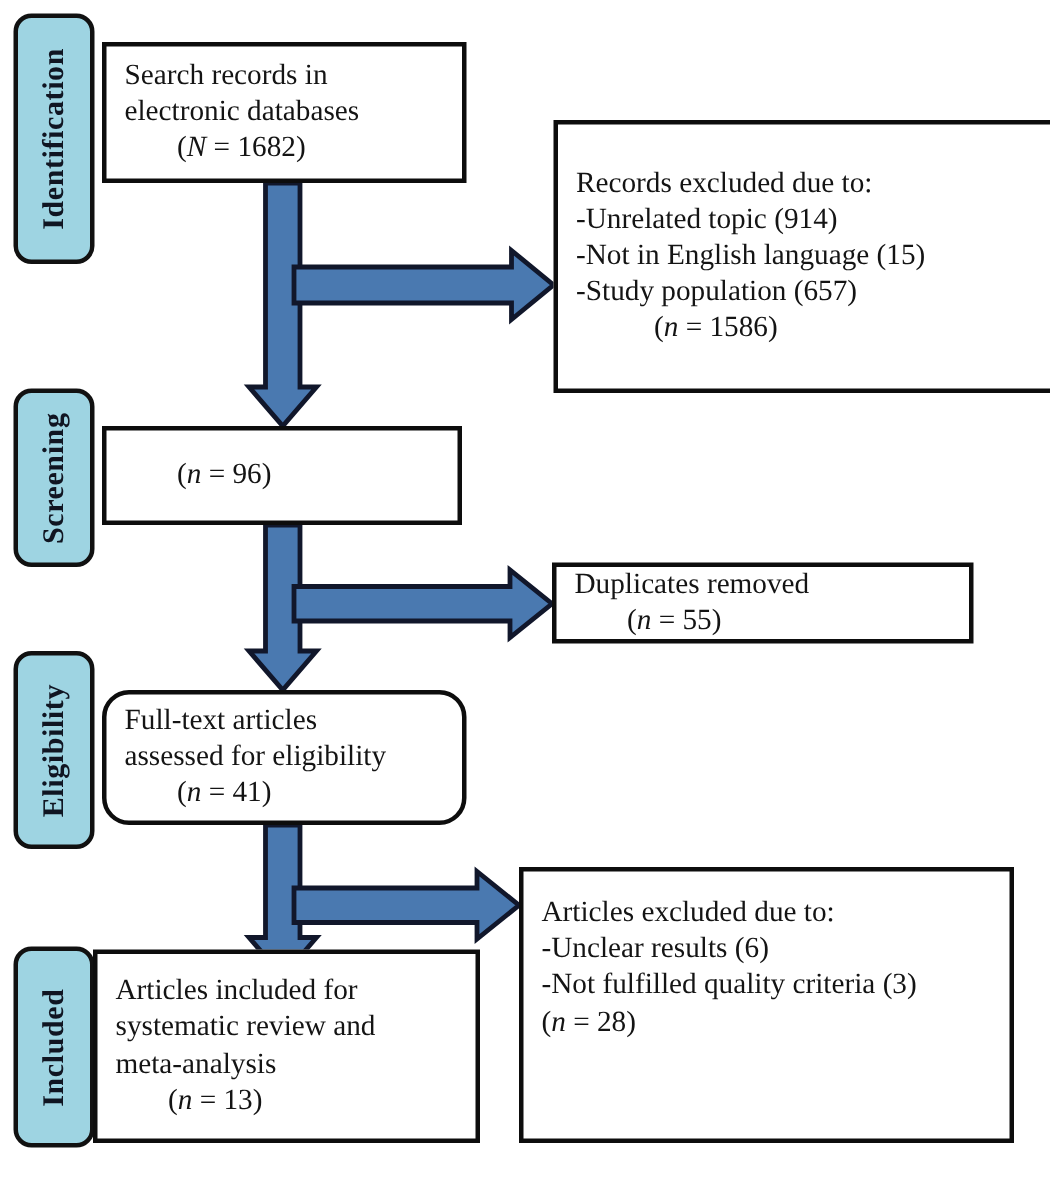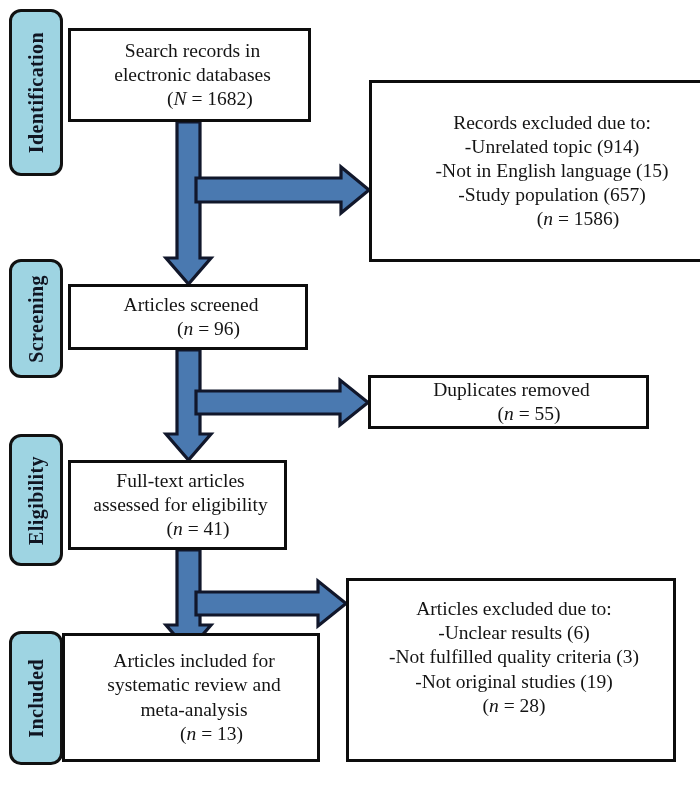--- a/index.html
+++ b/index.html
@@ -49,21 +49,20 @@
     flex-direction: column;
     justify-content: center;
   }
   .box .line {
     font-size: 19.5px;
     line-height: 1.24;
     color: #141414;
     padding-left: 12px;
     padding-right: 6px;
     white-space: nowrap;
-    text-align: center;
   }
   .box .line.indent {
     padding-left: 64px;
   }
   .box .line.indent-sm {
     padding-left: 47px;
   }
 
   em.var {
     font-style: italic;
@@ -136,40 +135,38 @@
 
   <div class="box" style="left:369px; top:80px; width:360px; height:182px;">
     <div class="line">Records excluded due to:</div>
     <div class="line">-Unrelated topic (914)</div>
     <div class="line">-Not in English language (15)</div>
     <div class="line">-Study population (657)</div>
     <div class="line indent">(<em class="var">n</em> = 1586)</div>
   </div>
 
   <div class="box" style="left:68px; top:284px; width:240px; height:66px;">
-    <div class="line">Articles screened</div>
     <div class="line indent-sm">(<em class="var">n</em> = 96)</div>
   </div>
 
   <div class="box" style="left:368px; top:375px; width:281px; height:54px;">
     <div class="line">Duplicates removed</div>
     <div class="line indent-sm">(<em class="var">n</em> = 55)</div>
   </div>
 
-  <div class="box" style="left:68px; top:460px; width:219px; height:90px;">
+  <div class="box" style="left:68px; top:460px; width:243px; height:90px;border-radius:18px;">
     <div class="line">Full-text articles</div>
     <div class="line">assessed for eligibility</div>
     <div class="line indent-sm">(<em class="var">n</em> = 41)</div>
   </div>
 
   <div class="box" style="left:346px; top:578px; width:330px; height:184px; justify-content:flex-start; padding-top:16px;">
     <div class="line">Articles excluded due to:</div>
     <div class="line">-Unclear results (6)</div>
     <div class="line">-Not fulfilled quality criteria (3)</div>
-    <div class="line">-Not original studies (19)</div>
     <div class="line">(<em class="var">n</em> = 28)</div>
   </div>
 
   <div class="box" style="left:62px; top:633px; width:258px; height:129px;">
     <div class="line">Articles included for</div>
     <div class="line">systematic review and</div>
     <div class="line">meta-analysis</div>
     <div class="line indent-sm">(<em class="var">n</em> = 13)</div>
   </div>
 

